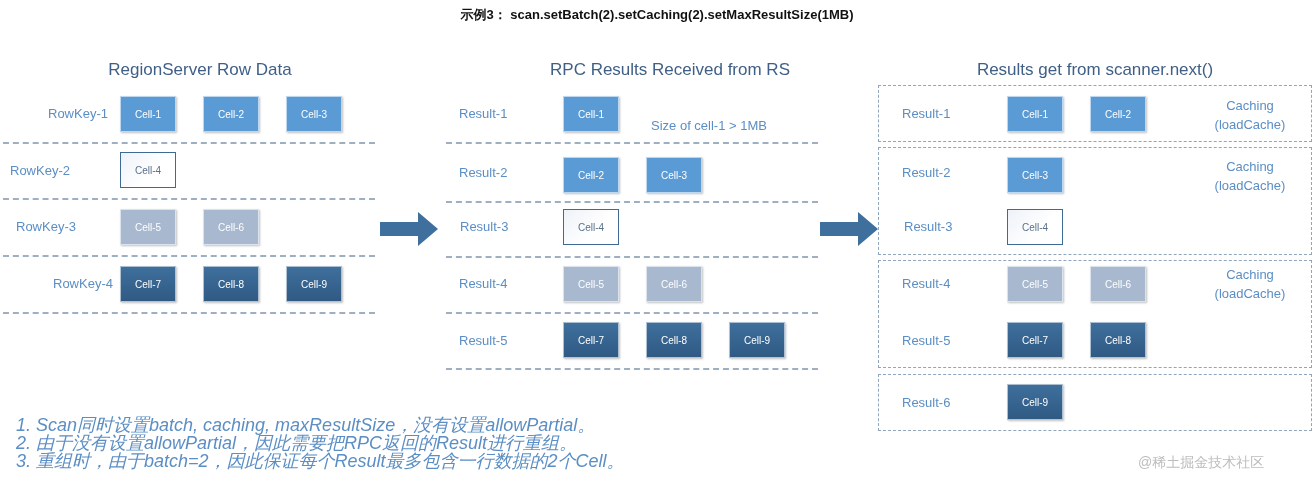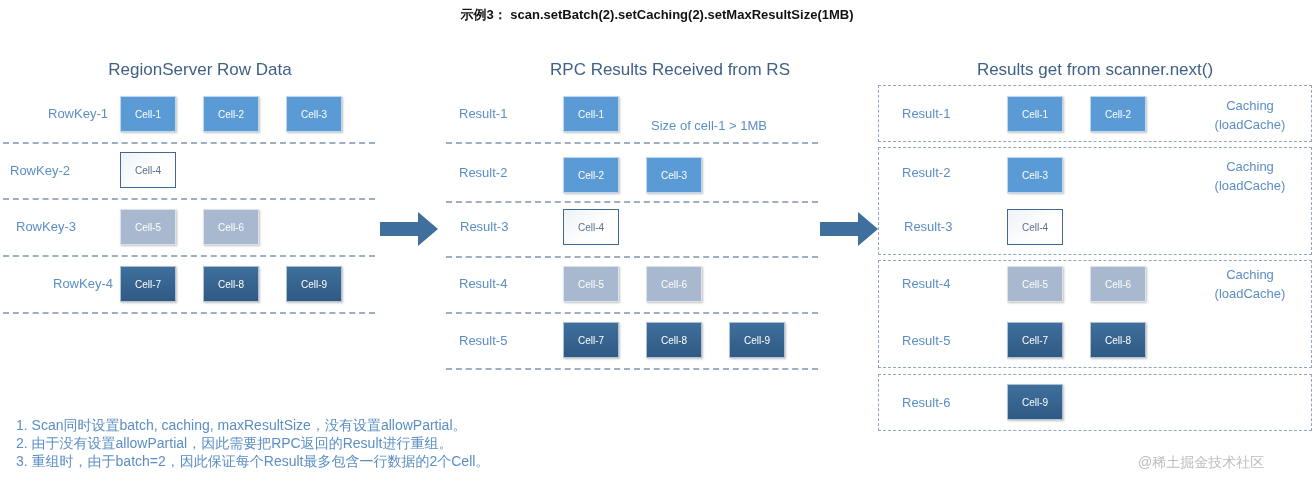--- a/index.html
+++ b/index.html
@@ -14,21 +14,21 @@
           display:flex; align-items:center; justify-content:center;
           font-size:10px; color:#ffffff; border:1px solid rgba(255,255,255,0.6);
           box-shadow:1px 1px 2px rgba(0,0,0,0.25); }
   .c-blue { background:#5b9bd5; }
   .c-white { background:linear-gradient(135deg,#eef2f8 0%,#ffffff 60%); color:#5a6f8a; border:1px solid #3e6a94; box-shadow:none; }
   .c-grey { background:#a7b8cf; }
   .c-dark { background:linear-gradient(180deg,#3f6f9c 0%,#2f5a84 100%); }
   .sep { position:absolute; height:0; border-top:2px dashed #4f6f92; opacity:0.55; }
   .group { position:absolute; border:1px dashed #8fa6be; box-sizing:border-box; }
   .cache { font-size:13px; color:#5b8ec4; text-align:center; line-height:19px; width:90px; }
-  .note { font-size:14px; color:#5b8ec4; line-height:18px; }
+  .note { font-size:18px; color:#5b8ec4; line-height:18px;font-style:italic; }
   .watermark { font-size:14px; color:#bdbdbd; }
   .arrow { position:absolute; }
 </style>
 </head>
 <body>
 
 <div class="abs title">示例3：  scan.setBatch(2).setCaching(2).setMaxResultSize(1MB)</div>
 
 <div class="abs col-title" style="left:50px;top:60px;">RegionServer Row Data</div>
 

